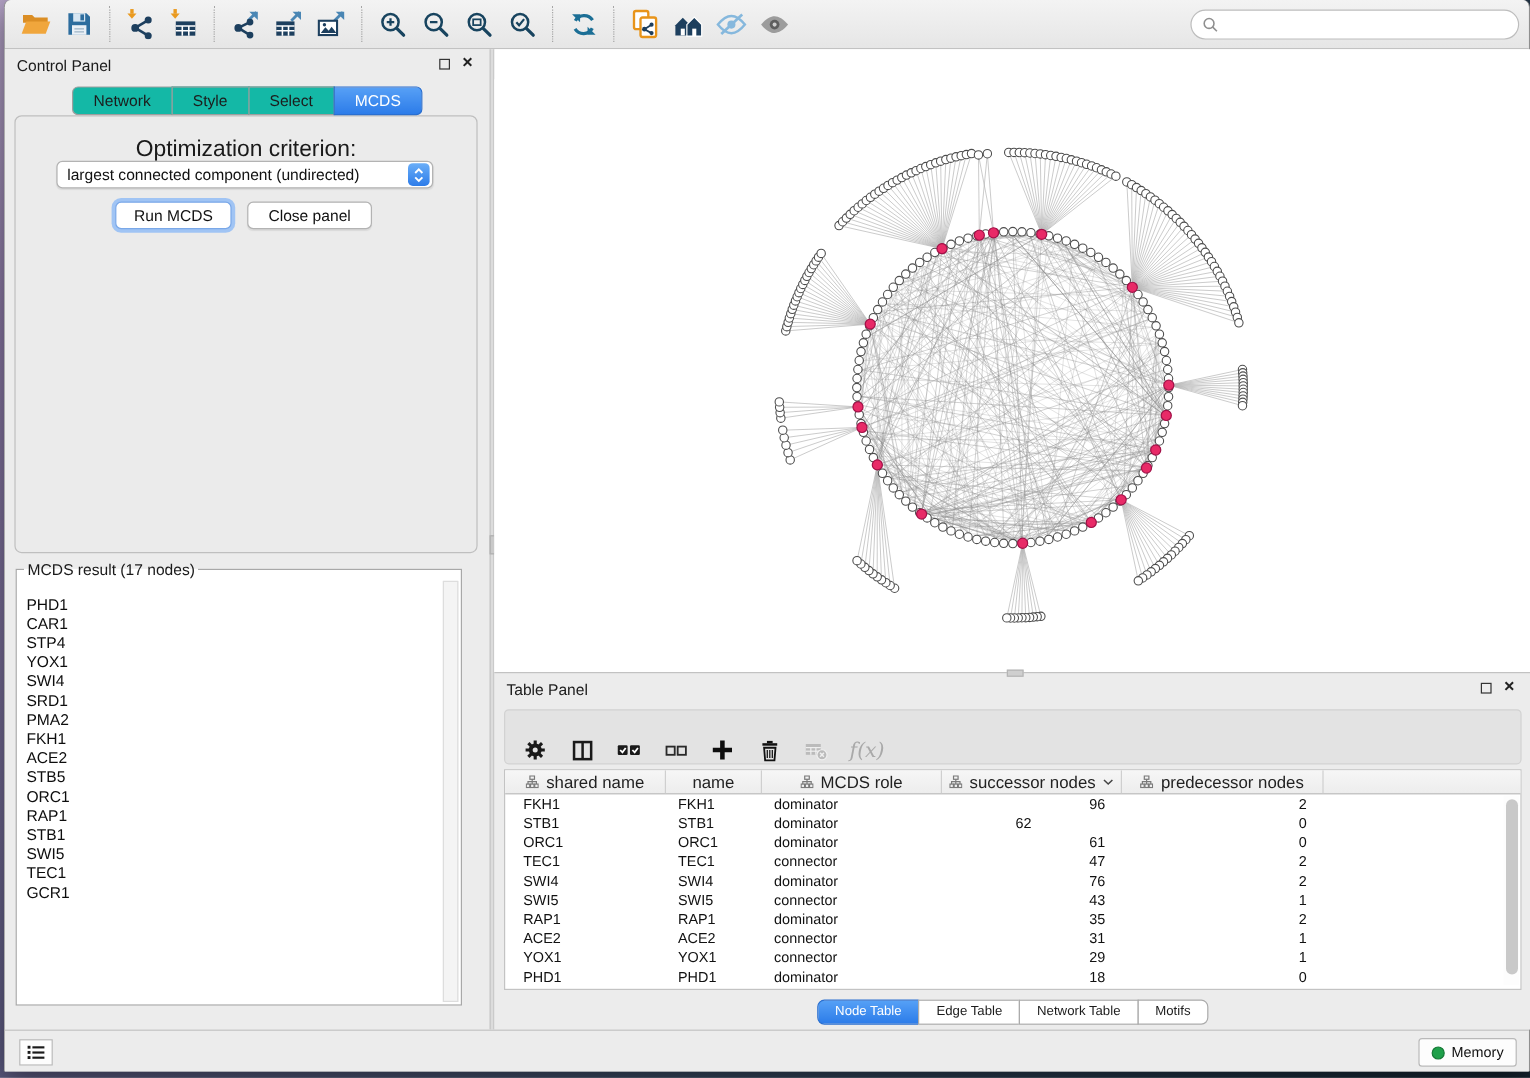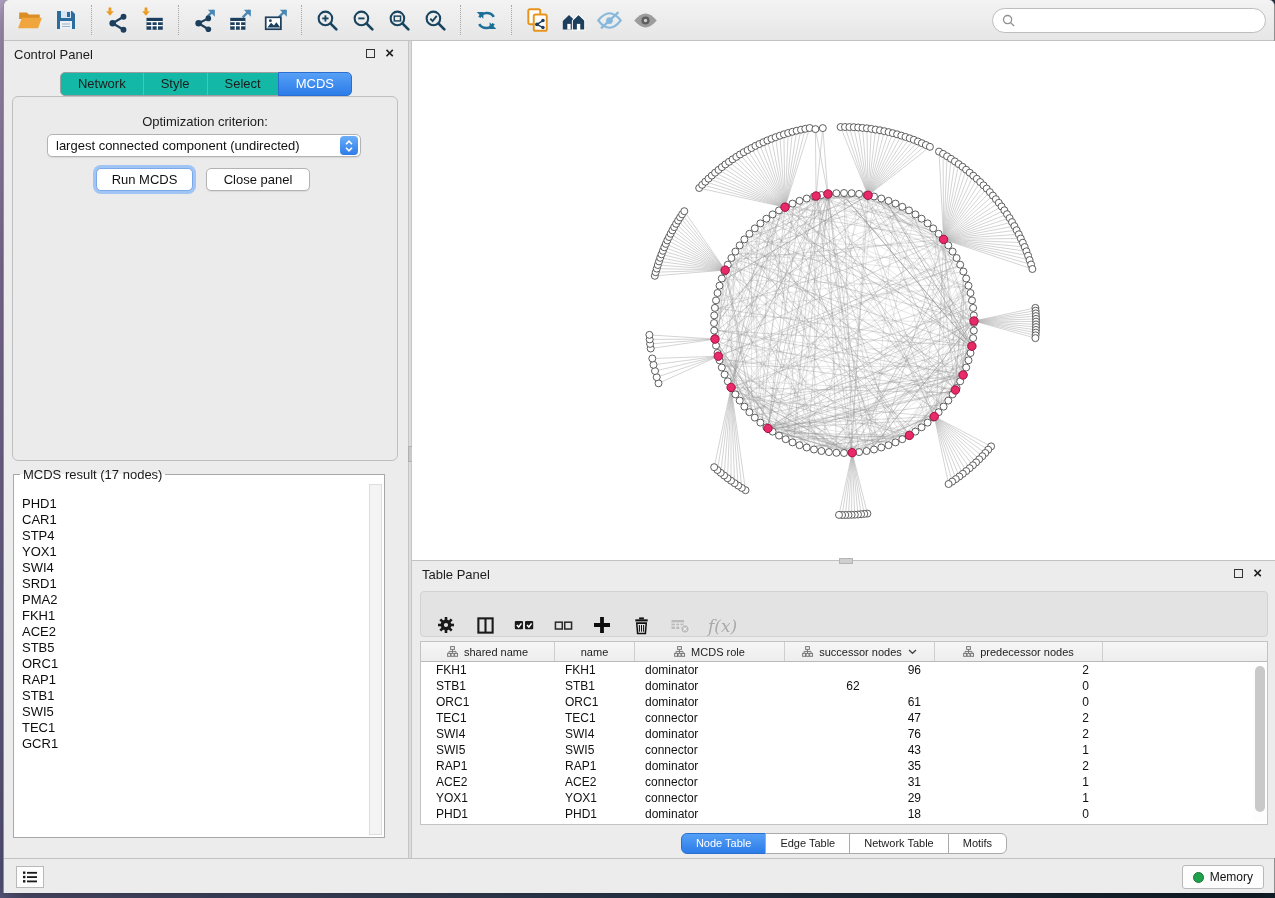--- a/index.html
+++ b/index.html
@@ -26,21 +26,21 @@
   .float-ico { width:9px; height:9px; border:1.6px solid #333; display:inline-block; cursor:pointer; }
   .close-ico { font-size:15px; font-weight:700; color:#222; line-height:10px; cursor:pointer; }
   .tabrow { position:absolute; top:31px; left:0; width:100%; display:flex; justify-content:center; }
   .tab { font-size:13px; color:#1c1c1c; background:#14b8a6; border:1px solid #9e9e9e;
     padding:3px 17px 4px; margin-left:-1px; cursor:pointer; position:relative; }
   .tab:first-child { border-radius:5px 0 0 5px; margin-left:0; }
   .tab:last-child { border-radius:0 5px 5px 0; }
   .tab.sel { background:linear-gradient(#57a0f6,#2c7ce9); border-color:#2a6fd0; color:#fff; z-index:2; }
   .subpanel { position:absolute; left:8px; top:55px; width:386px; height:365px;
     background:#ebebeb; border:1px solid #bfbfbf; border-radius:6px; }
-  .optlabel { position:absolute; top:17px; width:100%; text-align:center; font-size:13px; color:#1a1a1a; }
+  .optlabel { position:absolute; top:17px; width:100%; text-align:center; font-size:19px; color:#1a1a1a; }
   .select { position:absolute; left:34px; top:37px; width:314px; height:23px; background:#fff;
     border:1px solid #b3b3b3; border-radius:5px; display:flex; align-items:center; cursor:pointer;
     box-shadow:0 1px 1px rgba(0,0,0,.08); }
   .select .val { flex:1; font-size:13px; color:#111; padding-left:8px; white-space:nowrap; overflow:hidden; }
   .stepper { width:18px; height:19px; margin-right:2px; border-radius:4px;
     background:linear-gradient(#6aaef8,#2d7ce9); display:flex; align-items:center; justify-content:center; }
   .btn { position:absolute; top:71px; height:23px; background:#fff; border:1px solid #b3b3b3;
     border-radius:5px; font-size:13px; color:#111; display:flex; align-items:center;
     justify-content:center; cursor:pointer; box-shadow:0 1px 1px rgba(0,0,0,.08); }
   .btn.focus { box-shadow:0 0 0 3px rgba(110,170,250,.6); border-color:#7aa8e8; }
@@ -69,21 +69,21 @@
   .table-panel { position:absolute; left:0; top:519px; width:100%; height:298px; background:#ececec;
     border-top:1px solid #c2c2c2; }
   .hgrip { position:absolute; top:-3px; left:427px; width:14px; height:6px; background:#cfcfcf; border:1px solid #b5b5b5; cursor:row-resize; }
   .tp-toolbar { position:absolute; left:8px; top:30px; width:848px; height:46px; background:#e3e3e3;
     border:1px solid #d2d2d2; border-radius:4px; display:flex; align-items:flex-end; gap:17px; padding:0 14px; }
   .tp-ico { width:22px; height:22px; display:flex; align-items:center; justify-content:center; cursor:pointer; }
   .fx { font-family:"DejaVu Serif", serif; font-style:italic; color:#a9a9a9; font-size:17px; }
   .dtable { position:absolute; left:8px; top:80px; width:848px; height:184px; background:#fff;
     border:1px solid #c3c3c3; }
   .thead { display:flex; height:20px; background:linear-gradient(#f6f6f6,#ededed); border-bottom:1px solid #b9b9b9; }
-  .th { display:flex; align-items:center; justify-content:center; gap:6px; font-size:11px; color:#222;
+  .th { display:flex; align-items:center; justify-content:center; gap:6px; font-size:14px; color:#222;
     border-right:1px solid #cfcfcf; height:100%; cursor:pointer; }
   .th:last-child { flex:1; border-right:none; }
   .trow { display:flex; height:16px; cursor:default; }
   .td { font-size:12px; color:#111; line-height:16px; white-space:nowrap; overflow:hidden; }
   .tscroll { position:absolute; top:21px; right:1px; bottom:3px; width:13px; background:#fdfdfd; }
   .tthumb { position:absolute; top:3px; left:1.5px; width:10px; height:146px; background:#c9c9c9; border-radius:6px; }
   .seg-tabs { position:absolute; top:272px; left:0; width:100%; display:flex; justify-content:center; }
   .seg { font-size:11px; color:#1c1c1c; background:#fff; border:1px solid #ababab;
     padding:3px 14px 4px; margin-left:-1px; cursor:pointer; }
   .seg:first-child { border-radius:6px 0 0 6px; margin-left:0; }

